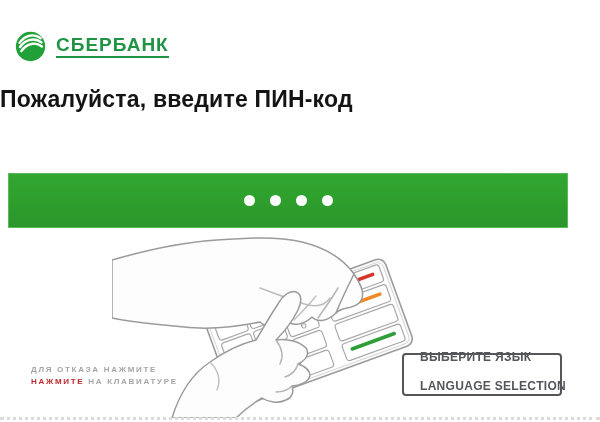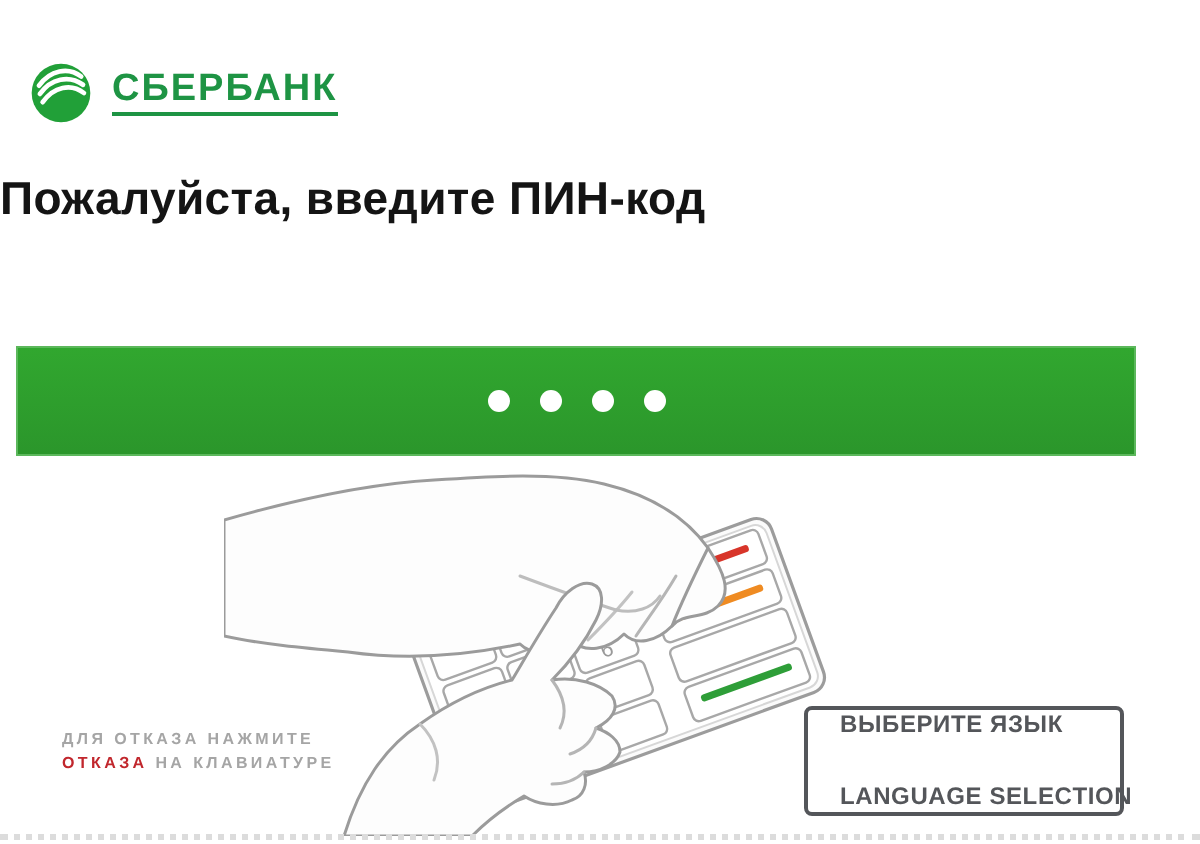--- a/index.html
+++ b/index.html
@@ -50,26 +50,27 @@
   
   .cancel-hint{
     position:absolute;left:31px;top:364px;
     font-size:8px;font-weight:700;letter-spacing:1.7px;
     color:#a5a5a5;line-height:12px;white-space:nowrap;
   }
   .cancel-hint .key{color:#C1272D;}
 
   
   .lang-box{
-    position:absolute;left:402px;top:353px;width:160px;height:55px;
+    position:absolute;left:402px;top:353px;width:160px;height:43px;
     border:2px solid #54565a;border-radius:4px;box-sizing:border-box;
     background:#ffffff;
-    display:flex;flex-direction:column;justify-content:space-between;
+    display:flex;flex-direction:column;justify-content:flex-end;
     padding-left:16px;
     cursor:pointer;
+    gap:14px;
   }
   .lang-box div{
     font-size:12px;font-weight:700;color:#54565a;line-height:15px;
     letter-spacing:0.3px;white-space:nowrap;
   }
 
   
   .bottom-divider{
     position:absolute;left:0;right:0;top:417px;height:0;
     border-top:3px dotted #dcdcdc;
@@ -163,21 +164,21 @@
              C 140,174 130,182 124,188 Z"></path>
     <path d="M164,110 C 170,118 172,126 168,134" fill="none" stroke="#b5b5b5"></path>
     <path d="M186,134 C 184,141 179,145 173,147" fill="none" stroke="#b5b5b5"></path>
     <path d="M180,156 C 176,160 170,162 164,162" fill="none" stroke="#b5b5b5"></path>
     <path d="M98,132 C 106,140 109,150 105,160" fill="none" stroke="#c2c2c2"></path>
   </g>
 </svg>
 
 <div class="cancel-hint">
   <div>ДЛЯ ОТКАЗА НАЖМИТЕ</div>
-  <div><span class="key">ОТКАЗА</span><span> НА КЛАВИАТУРЕ</span></div>
+  <div><span class="key">НАЖМИТЕ</span><span> НА КЛАВИАТУРЕ</span></div>
 </div>
 
 <div class="lang-box">
   <div>ВЫБЕРИТЕ ЯЗЫК</div>
   <div>LANGUAGE SELECTION</div>
 </div>
 
 <div class="bottom-divider"></div>
 
 </body></html>

